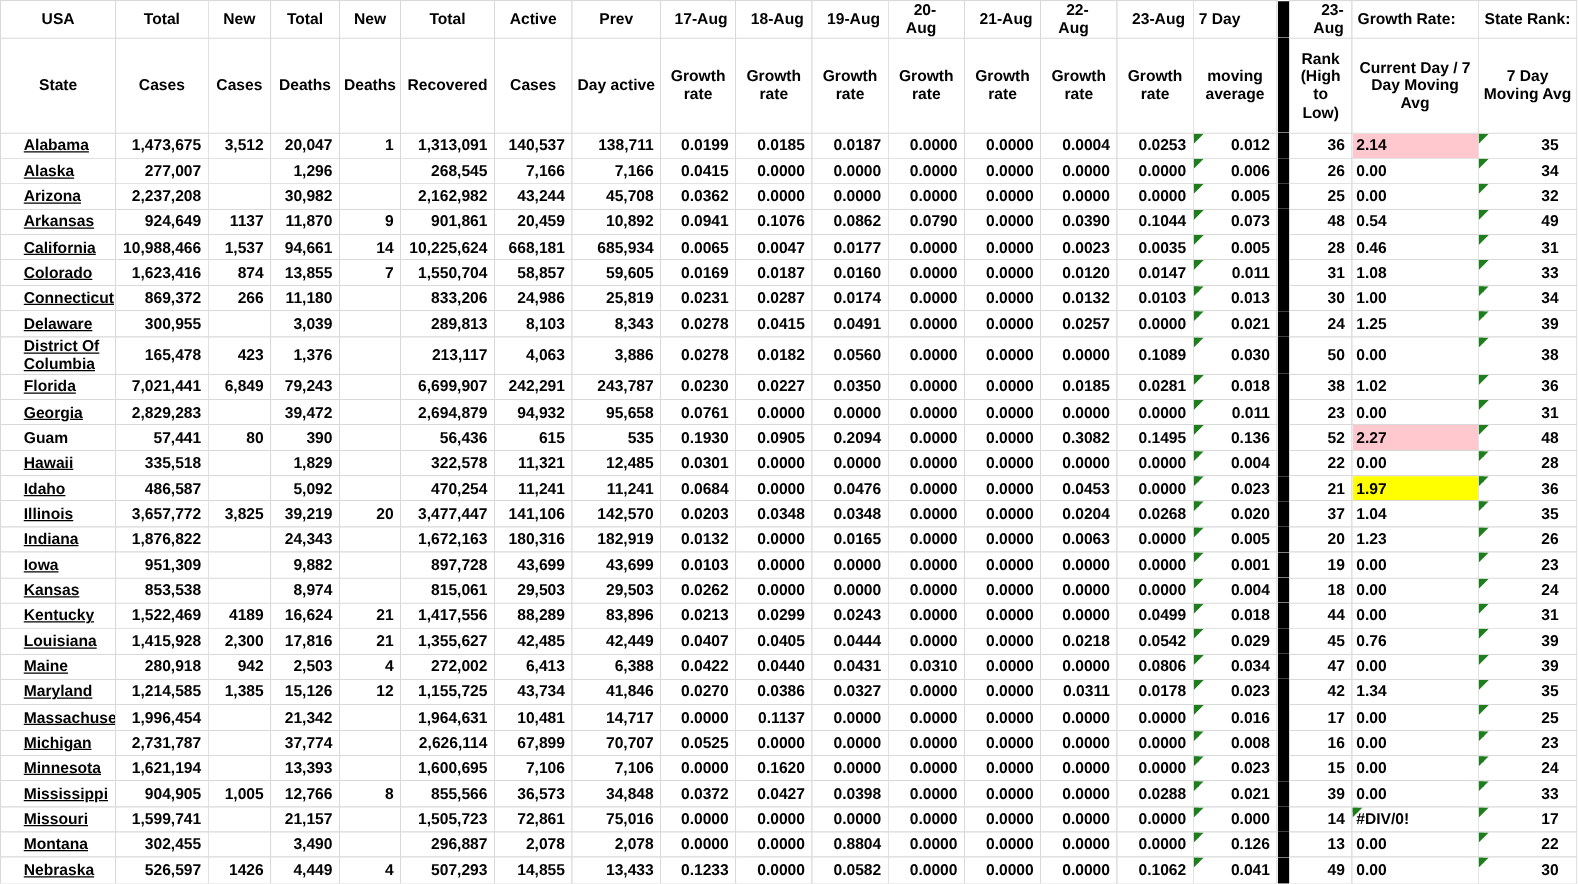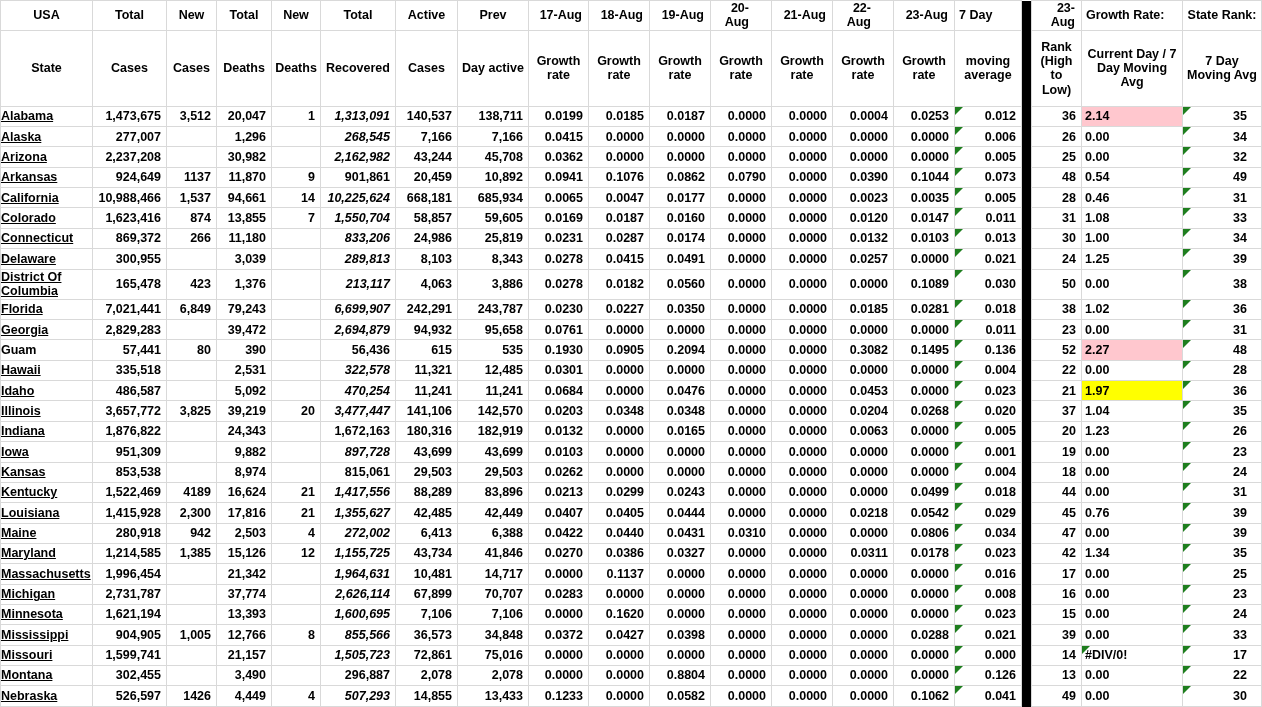--- a/index.html
+++ b/index.html
@@ -8,23 +8,23 @@
   .sheet{width:1262px;height:707px;overflow:hidden;background:#fff}
   table{border-collapse:collapse;table-layout:fixed;width:1262px;height:707px}
   td,th{border:1px solid #d9d9d9;font-weight:bold;font-size:12.5px;line-height:1.15;
         color:#000;overflow:hidden;white-space:nowrap;position:relative;
         padding:0 3px;vertical-align:middle;background:#fff}
   thead tr.h1{height:20px}
   thead tr.h2{height:76px}
   thead th{white-space:normal;text-align:center}
   tbody tr{height:20px}
   .al{text-align:left}.ar{text-align:right}.ac{}
-  .st{white-space:normal;text-align:left;padding-left:0}
+  .st{white-space:normal;text-align:left;padding-left:18px}
   .ul{text-decoration:underline}
-  .it{font-style:italic}
+  .it{}
   .num{text-align:right;padding-right:5px}
   .pr14{padding-right:14px}
   .divc{background:#000;border-top:none;border-bottom:none}
   .bg-pink{background:var(--pink)}
   .bg-yellow{background:var(--yellow)}
   .tri::after{content:"";position:absolute;top:0;left:0;width:0;height:0;
               border:4px solid transparent;border-top-color:var(--tri);border-left-color:var(--tri)}
 </style>
 </head>
 <body>
@@ -361,21 +361,21 @@
           <td class="num tri">0.136</td>
           <td class="divc"></td>
           <td class="num">52</td>
           <td class="ac bg-pink">2.27</td>
           <td class="num pr14 tri">48</td>
         </tr>
         <tr>
           <td class="st ul">Hawaii</td>
           <td class="num">335,518</td>
           <td class="num"></td>
-          <td class="num">2,531</td>
+          <td class="num">1,829</td>
           <td class="num"></td>
           <td class="num it">322,578</td>
           <td class="num">11,321</td>
           <td class="num">12,485</td>
           <td class="num">0.0301</td>
           <td class="num">0.0000</td>
           <td class="num">0.0000</td>
           <td class="num">0.0000</td>
           <td class="num">0.0000</td>
           <td class="num">0.0000</td>
@@ -608,21 +608,21 @@
         </tr>
         <tr>
           <td class="st ul">Michigan</td>
           <td class="num">2,731,787</td>
           <td class="num"></td>
           <td class="num">37,774</td>
           <td class="num"></td>
           <td class="num it">2,626,114</td>
           <td class="num">67,899</td>
           <td class="num">70,707</td>
-          <td class="num">0.0283</td>
+          <td class="num">0.0525</td>
           <td class="num">0.0000</td>
           <td class="num">0.0000</td>
           <td class="num">0.0000</td>
           <td class="num">0.0000</td>
           <td class="num">0.0000</td>
           <td class="num">0.0000</td>
           <td class="num tri">0.008</td>
           <td class="divc"></td>
           <td class="num">16</td>
           <td class="ac">0.00</td>

